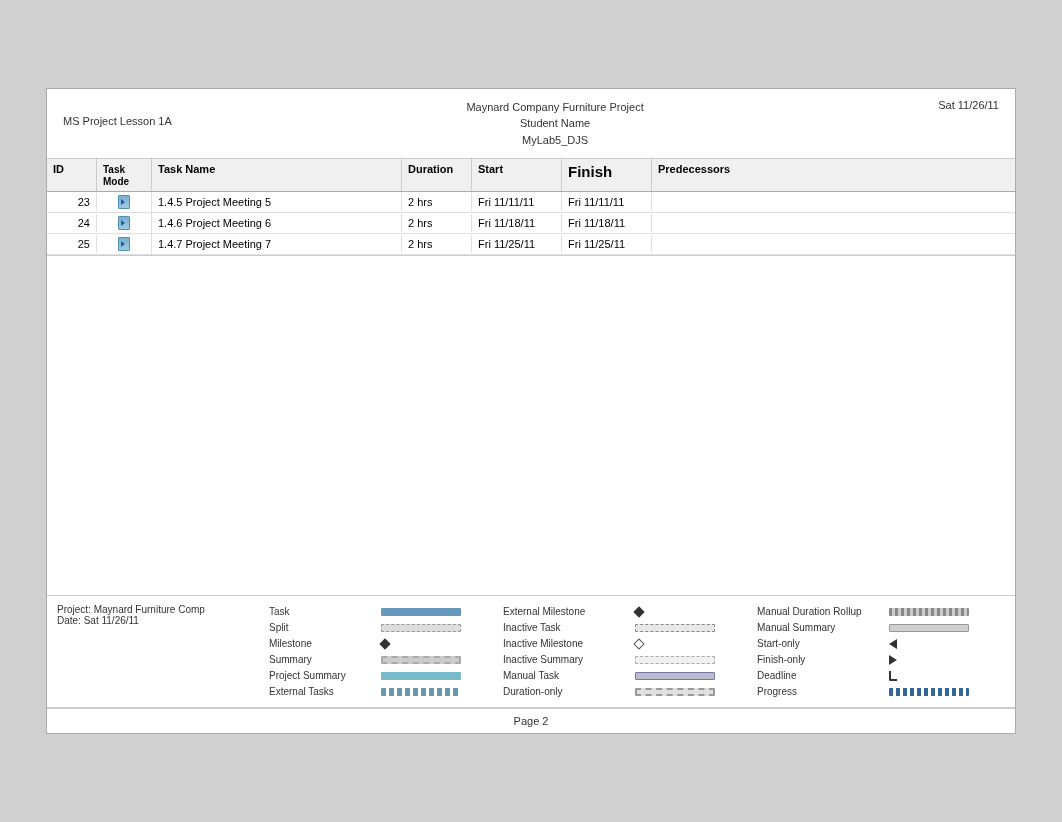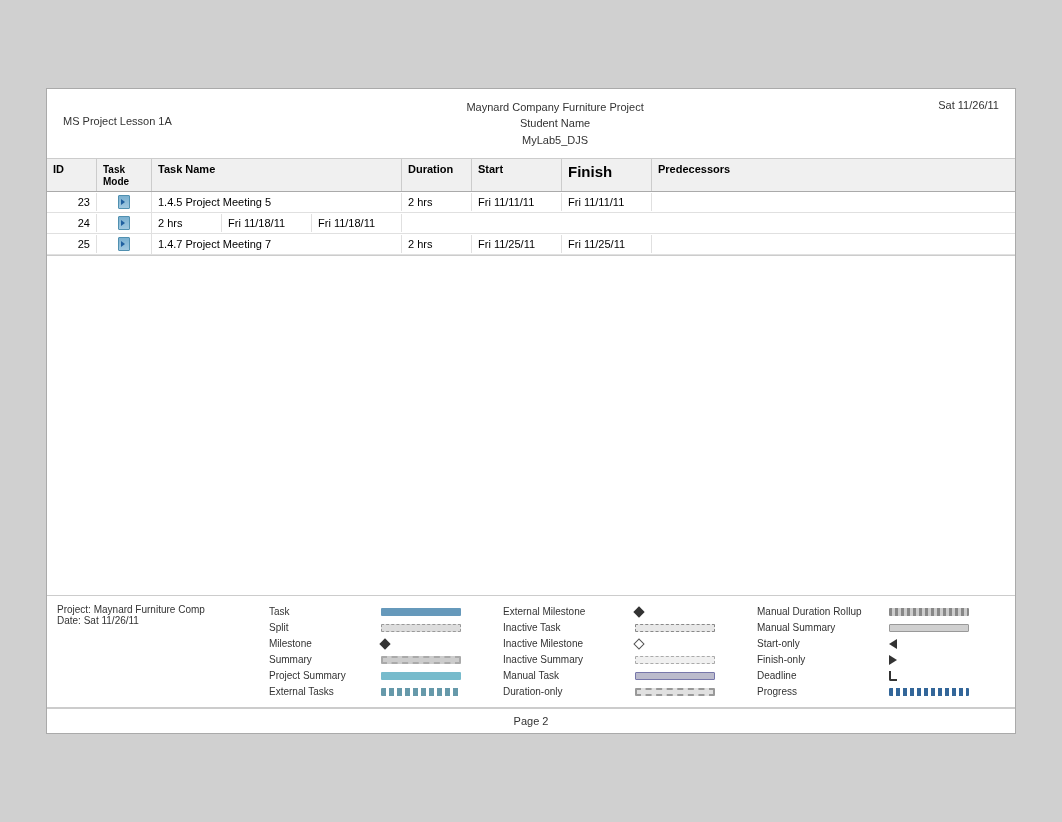--- a/index.html
+++ b/index.html
@@ -218,20 +218,23 @@
       <div class="cell-pred"></div>
     </div>
 
     <div class="data-row">
       <div class="cell-id">
         <span>24</span>
       </div>
       <div class="cell-mode">
         <div class="task-mode-icon"></div>
       </div>
+      <div class="cell-name">
+        <span>1.4.6 Project Meeting 6</span>
+      </div>
       <div class="cell-dur">
         <span>2 hrs</span>
       </div>
       <div class="cell-start">
         <span>Fri 11/18/11</span>
       </div>
       <div class="cell-finish">
         <span>Fri 11/18/11</span>
       </div>
       <div class="cell-pred"></div>

